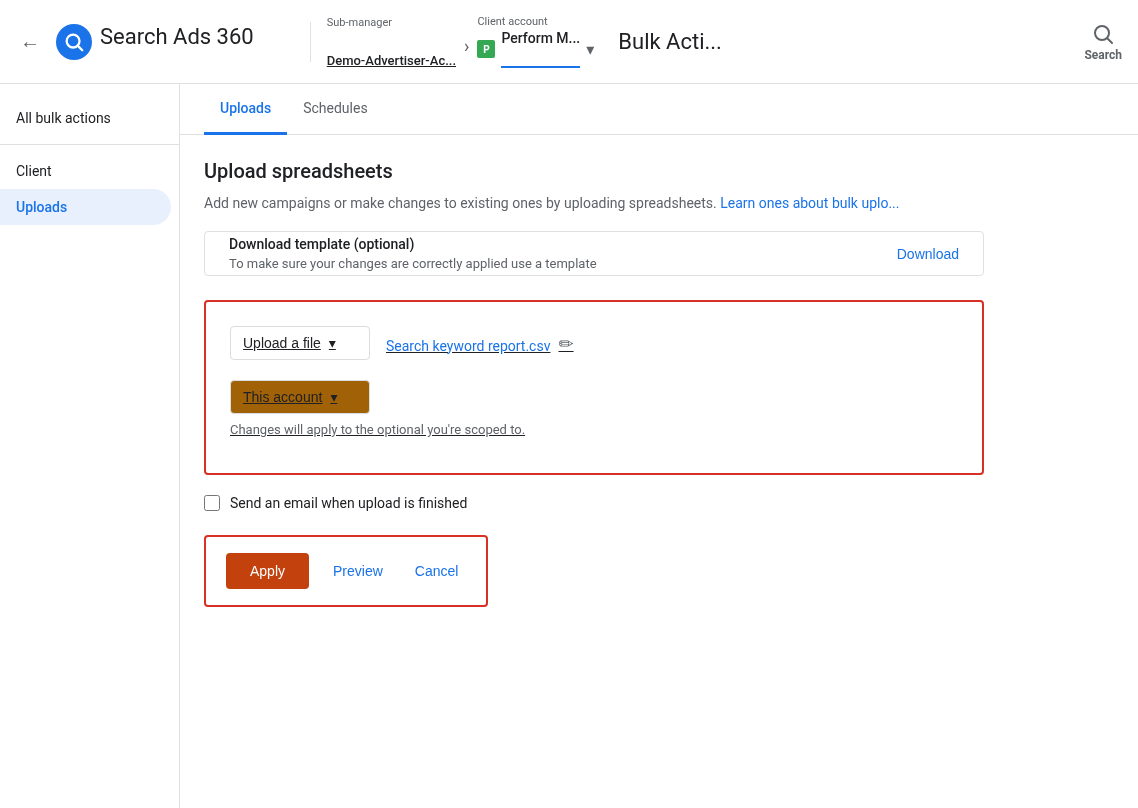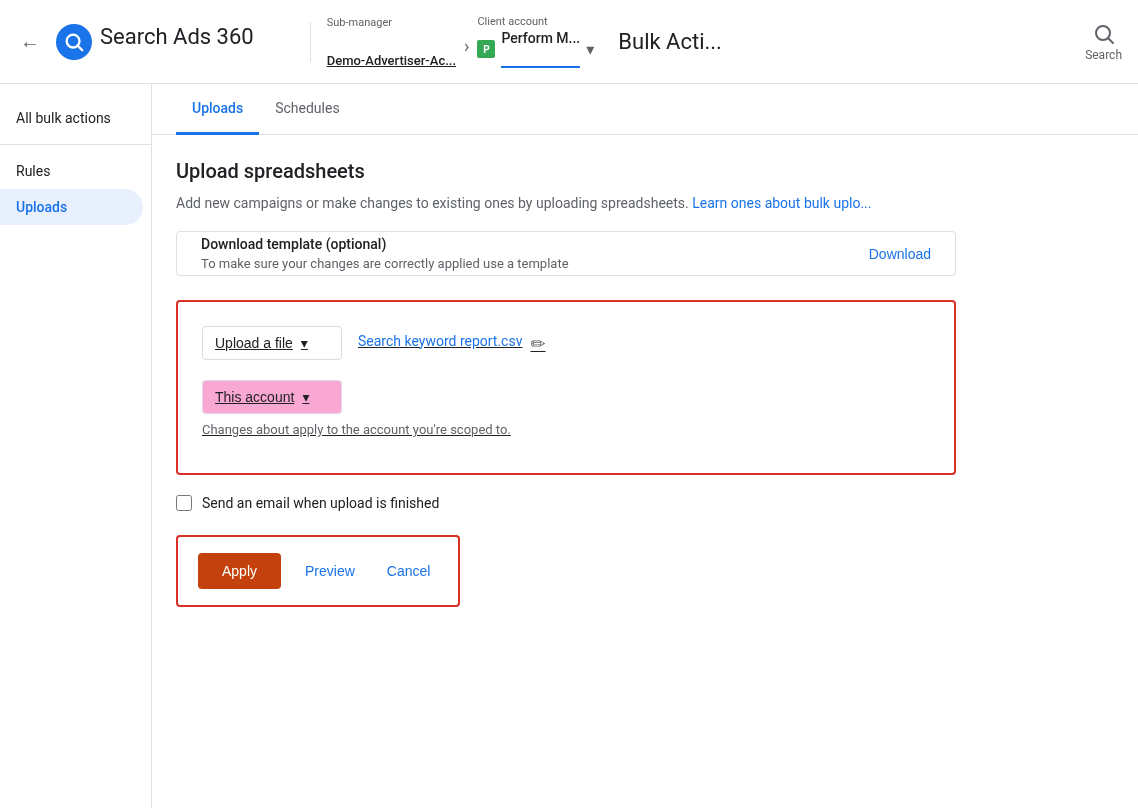--- a/index.html
+++ b/index.html
@@ -116,37 +116,38 @@
       color: #202124;
       margin-left: 24px;
       flex: 1;
     }
     .header-search {
       display: flex;
       flex-direction: column;
       align-items: center;
       cursor: pointer;
       margin-left: 16px;
+      font-weight: bold;
     }
     .header-search svg { width: 24px; height: 24px; color: #5f6368; }
     .header-search-label {
       font-size: 12px;
       color: #5f6368;
       margin-top: 2px;
     }
 
     
     .layout {
       display: flex;
       height: calc(808px - 84px);
     }
 
     
     .sidebar {
-      width: 152px;
+      width: 180px;
       border-right: 1px solid #e0e0e0;
       padding: 16px 0;
       flex-shrink: 0;
     }
     .sidebar-item {
       padding: 10px 16px;
       cursor: pointer;
       font-size: 14px;
       color: #202124;
       border-radius: 0 24px 24px 0;
@@ -267,21 +268,21 @@
       font-size: 14px;
       color: #202124;
       cursor: pointer;
       background: #fff;
       min-width: 140px;
     }
     .file-name {
       color: #1a73e8;
       font-size: 14px;
       display: flex;
-      align-items: flex-start;
+      align-items: flex-end;
       gap: 8px;
     }
     .edit-icon {
       color: #5f6368;
       cursor: pointer;
       font-size: 18px;
     }
 
     
     .account-row {
@@ -290,21 +291,21 @@
     .account-dropdown-btn {
       display: flex;
       align-items: center;
       gap: 8px;
       border: 1px solid #dadce0;
       border-radius: 4px;
       padding: 8px 12px;
       font-size: 14px;
       color: #202124;
       cursor: pointer;
-      background: #f9a8d4;
+      background: #a16207;
       min-width: 140px;
     }
     .account-hint {
       font-size: 13px;
       color: #5f6368;
       margin-top: 8px;
     }
 
     
     .email-row {
@@ -406,21 +407,21 @@
     </svg>
     <span class="header-search-label">Search</span>
   </div>
 </div>
 
 <div class="layout">
 
   <div class="sidebar">
     <div class="sidebar-item">All bulk actions</div>
     <div class="sidebar-divider"></div>
-    <div class="sidebar-item">Rules</div>
+    <div class="sidebar-item">Client</div>
     <div class="sidebar-item active">Uploads</div>
   </div>
 
   <div class="main-content">
 
     <div class="tabs">
       <div class="tab active">Uploads</div>
       <div class="tab">Schedules</div>
     </div>
 
@@ -452,21 +453,21 @@
             <span>Search keyword report.csv</span>
             <span class="edit-icon">✏</span>
           </div>
         </div>
 
         <div class="account-row">
           <button class="account-dropdown-btn">
             <span>This account</span>
             <span>▾</span>
           </button>
-          <div class="account-hint">Changes about apply to the account you're scoped to.</div>
+          <div class="account-hint">Changes will apply to the optional you're scoped to.</div>
         </div>
 
       </div>
 
       
       <div class="email-row">
         <input type="checkbox" style="">
         <span class="email-label">Send an email when upload is finished</span>
       </div>
 

